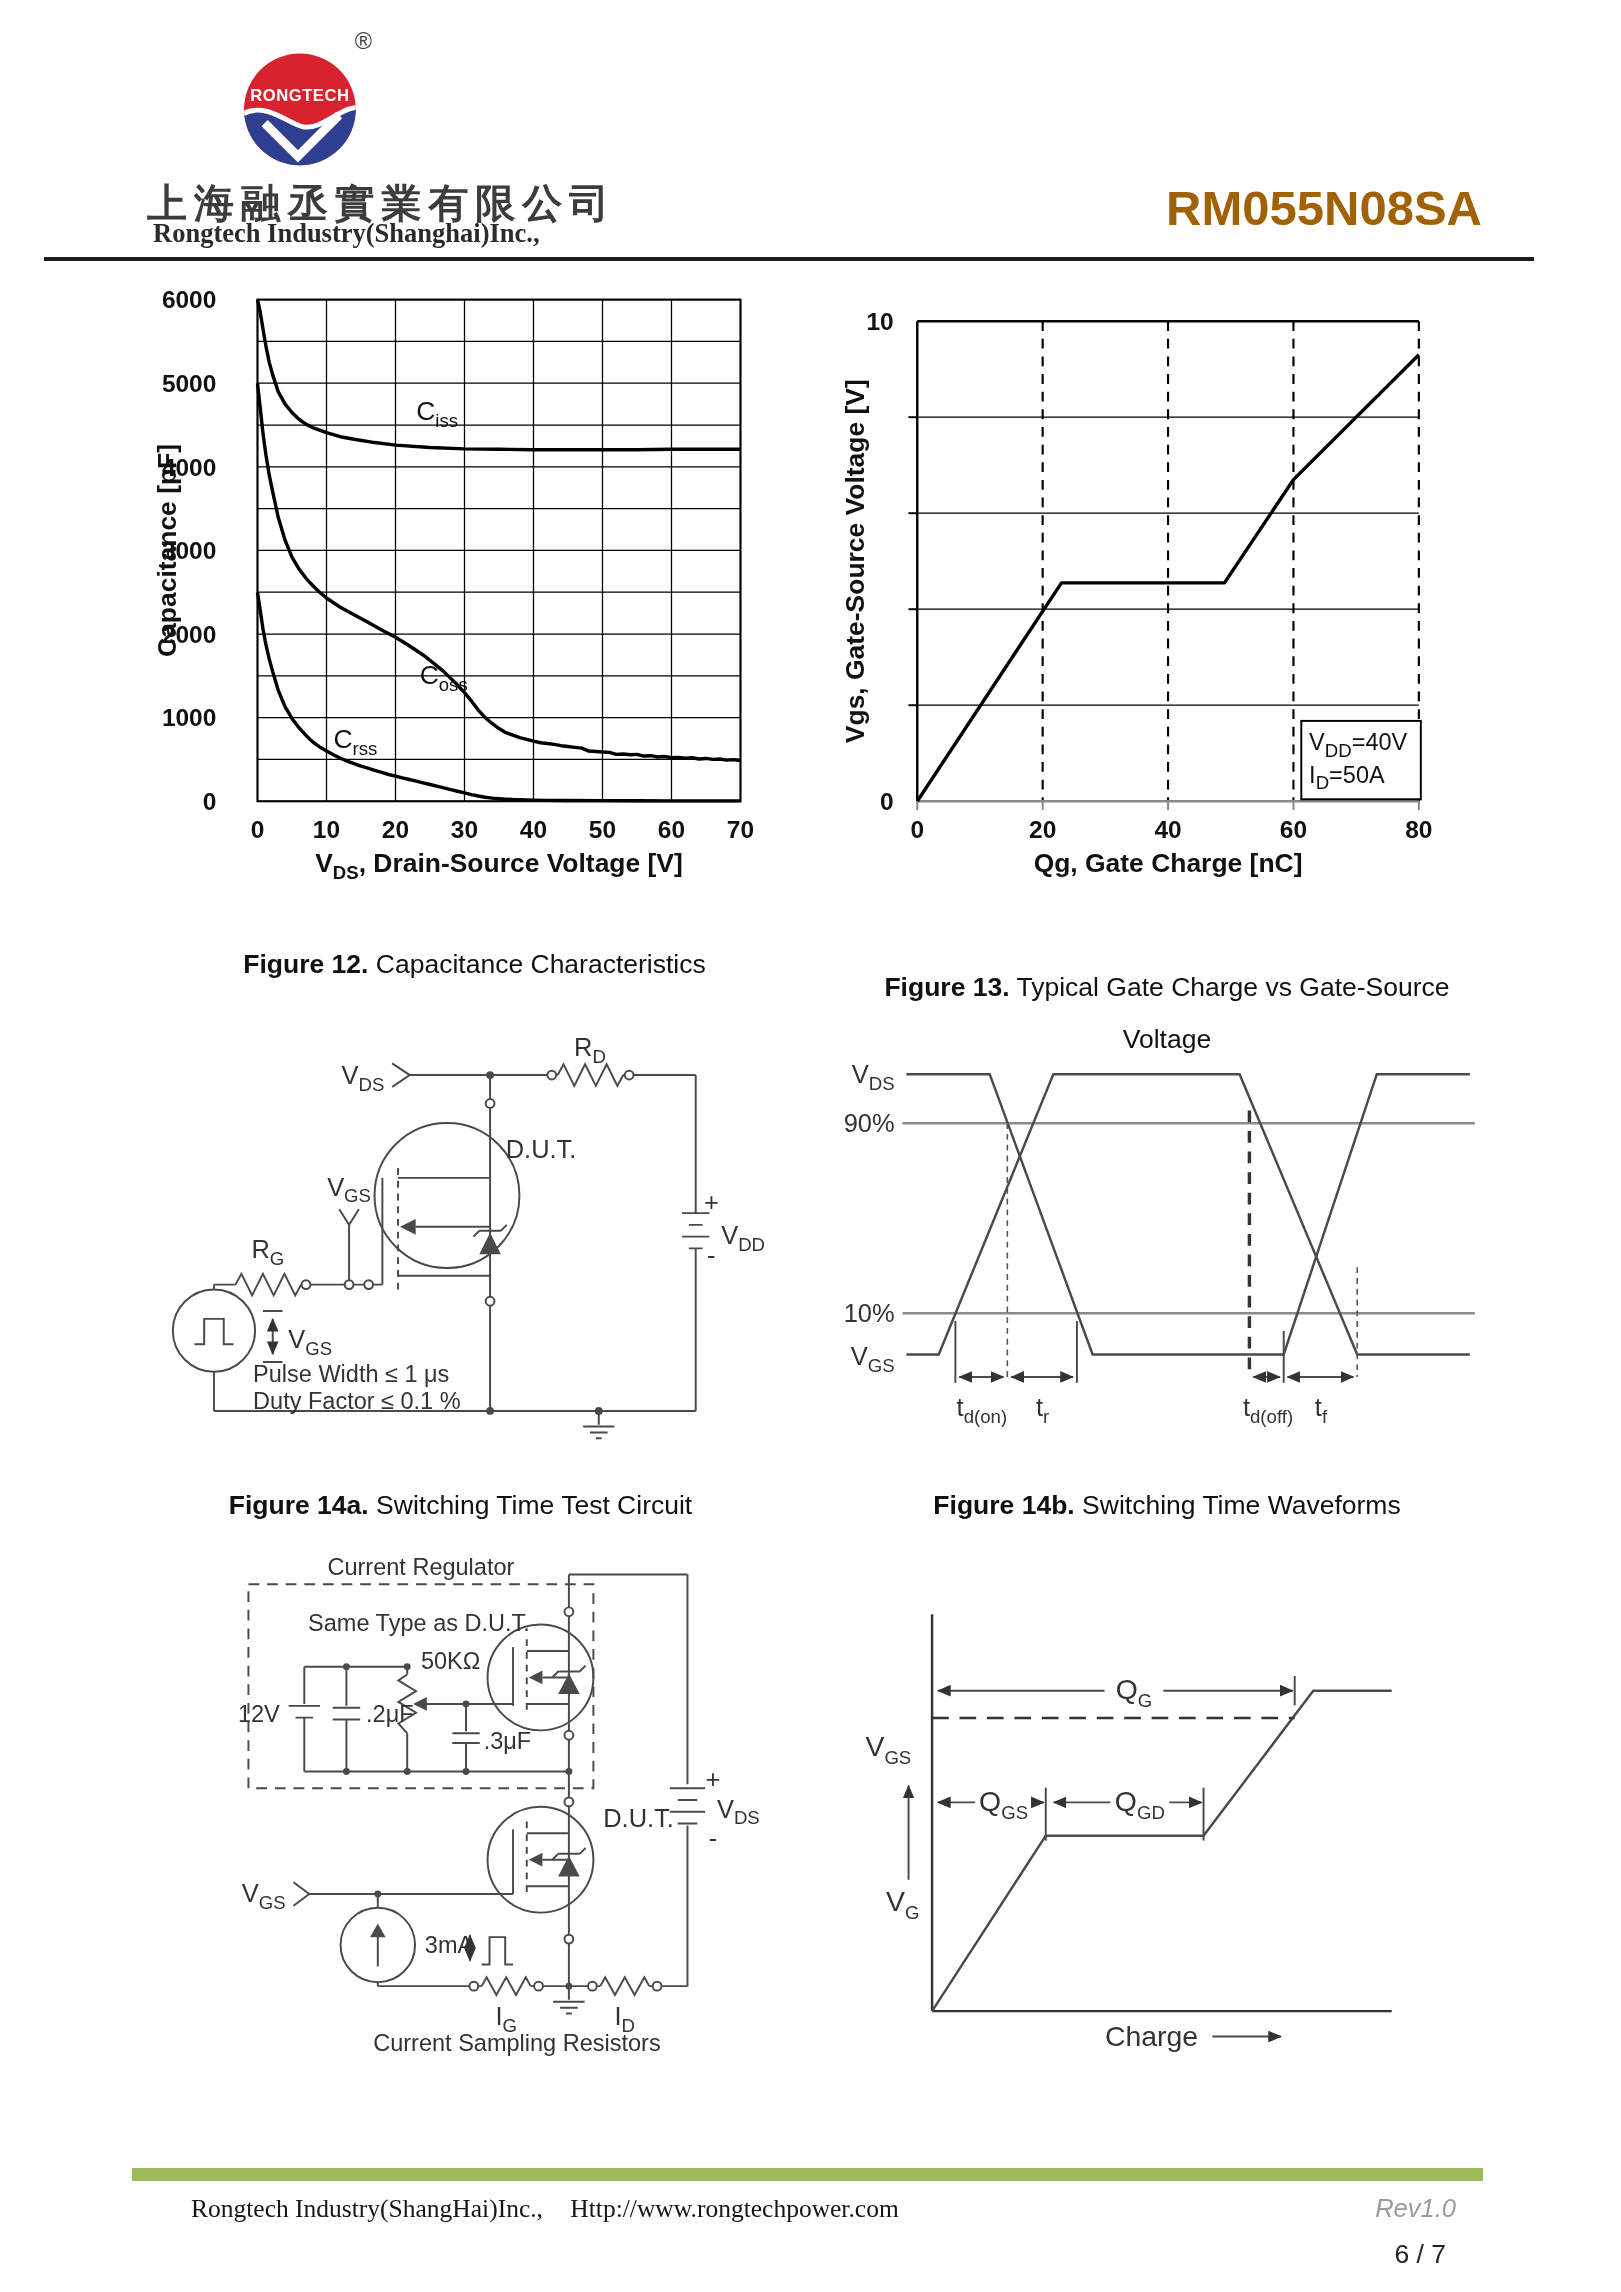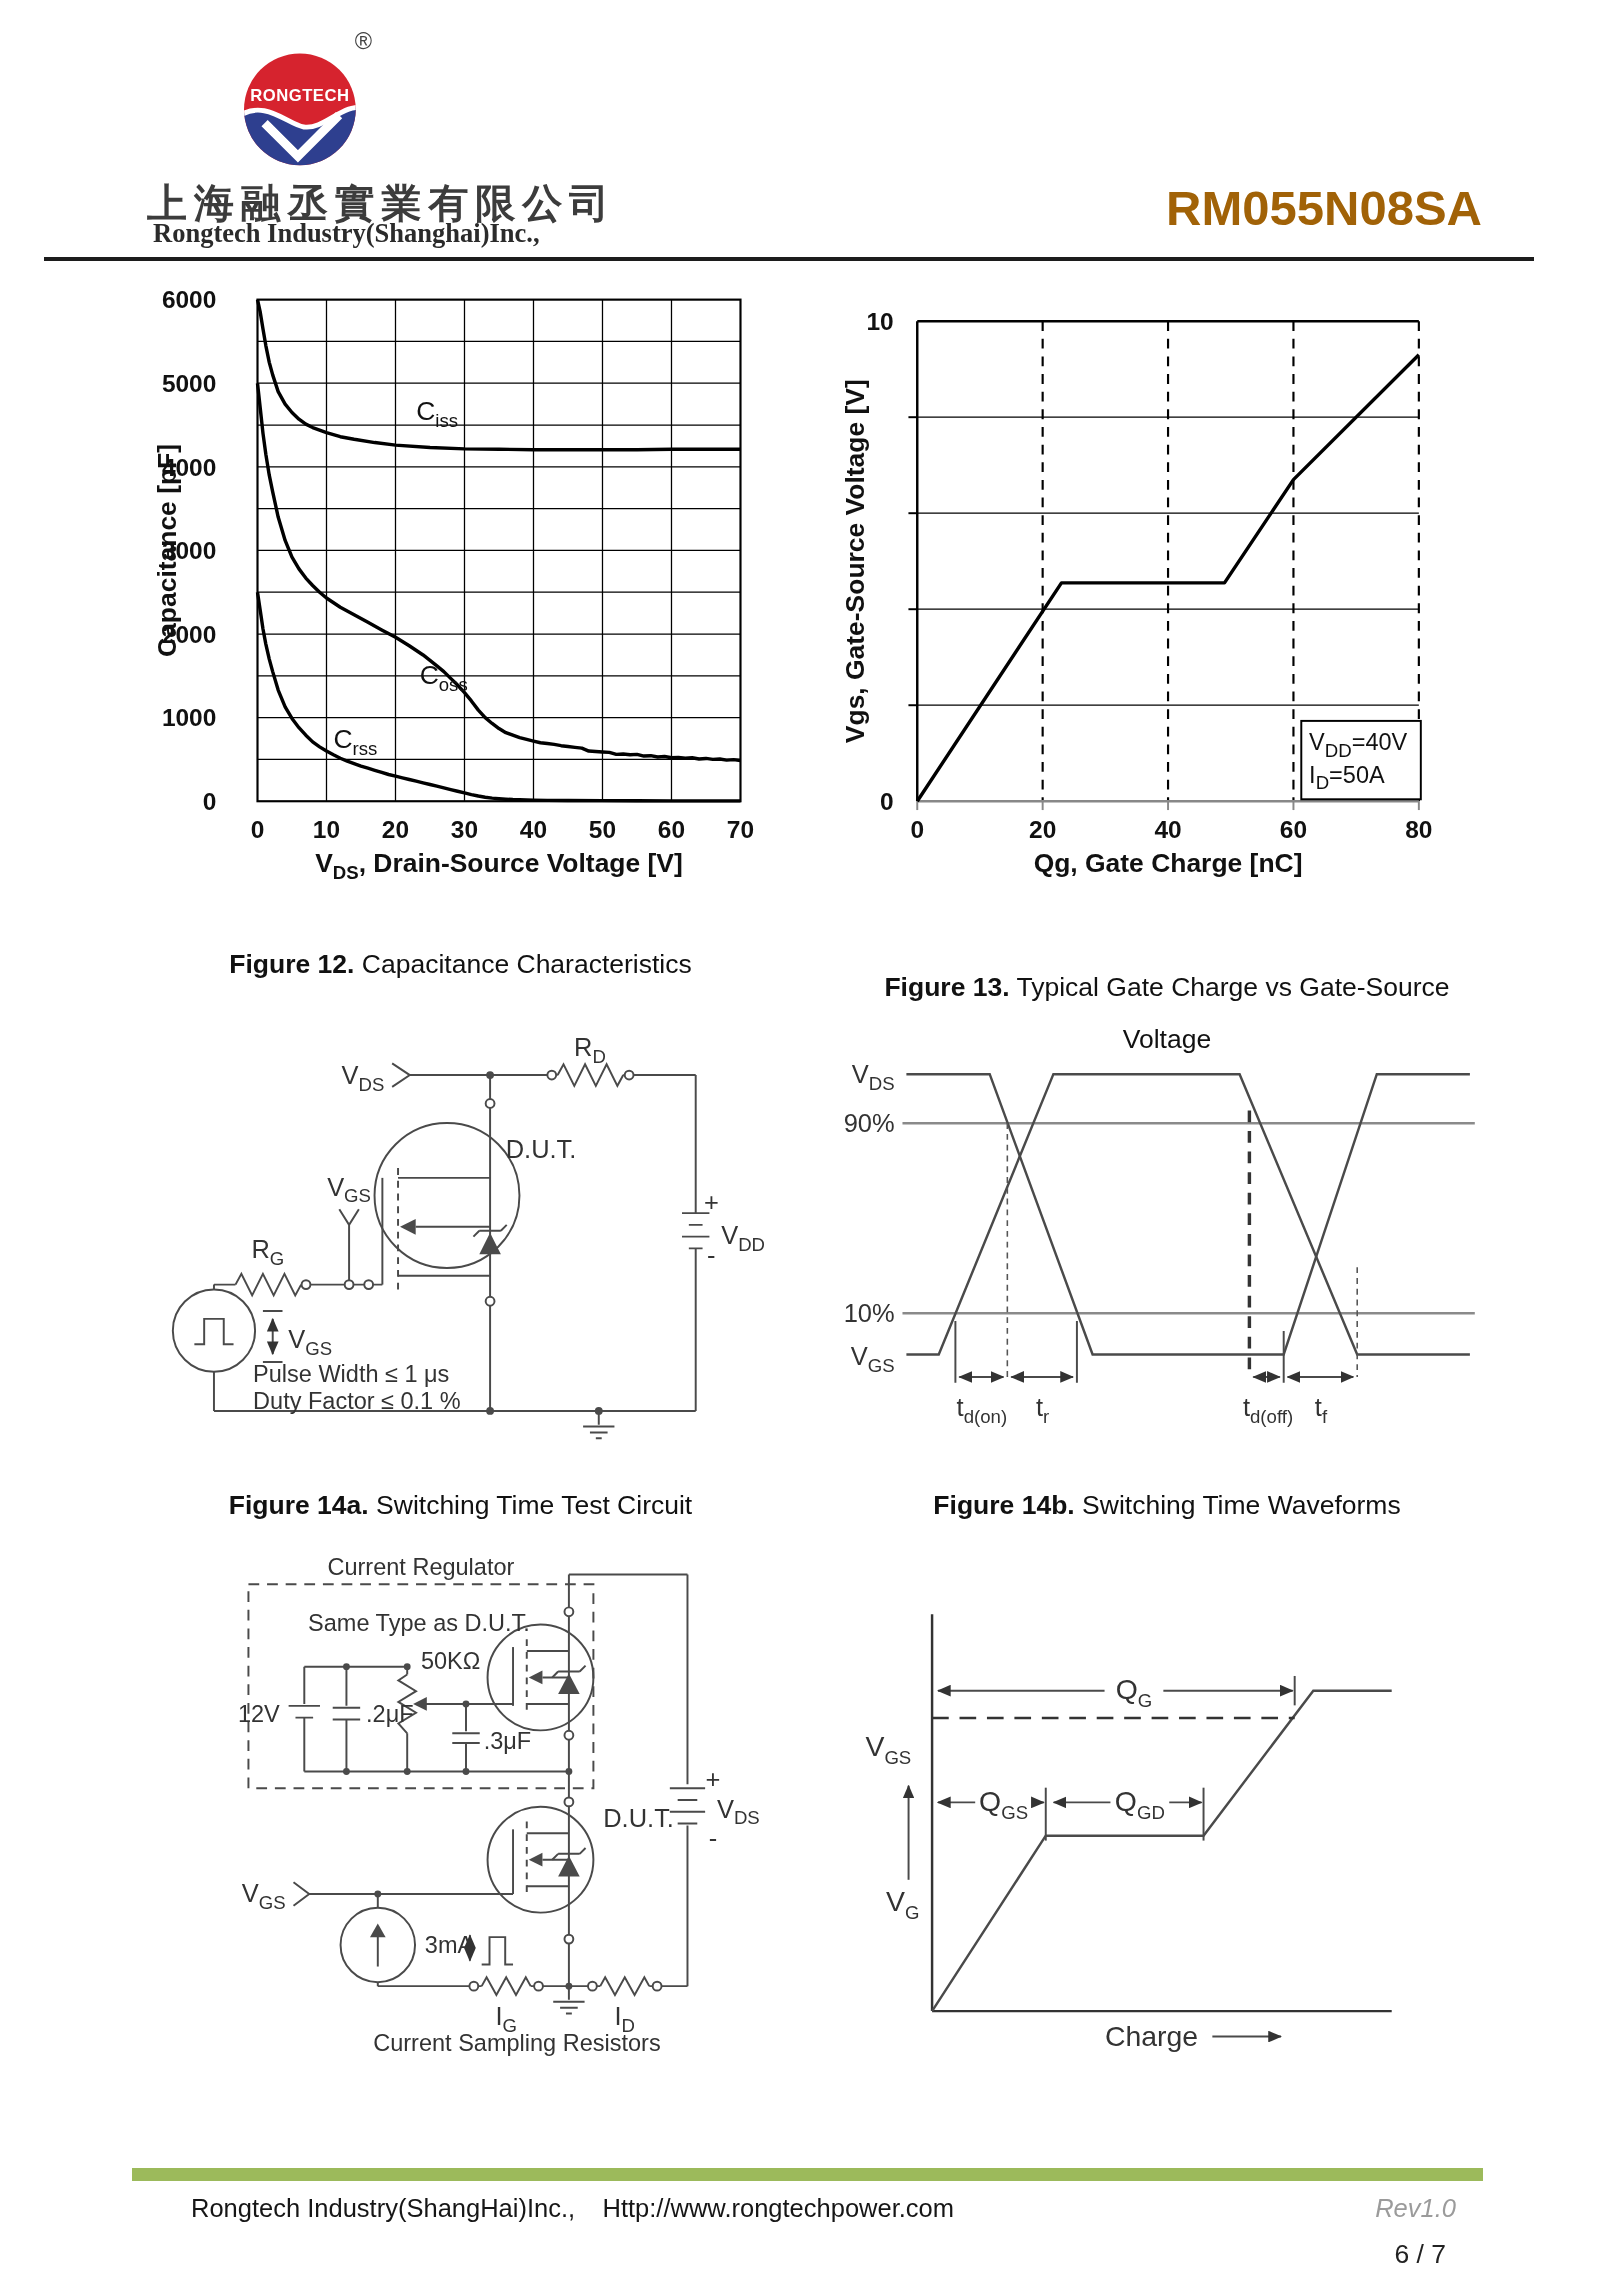--- a/index.html
+++ b/index.html
@@ -8,21 +8,21 @@
   
   .company-cn{position:absolute;left:147px;top:176px;font-family:"Liberation Serif",serif;font-size:40px;font-weight:600;letter-spacing:6.9px;color:#3c3c3c;}
   .company-en{position:absolute;left:153px;top:218px;font-family:"Liberation Serif",serif;font-size:26.5px;font-weight:700;color:#2b2b2b;}
   .part-number{position:absolute;right:139px;top:180px;font-size:49px;font-weight:700;color:#a16207;}
   .header-rule{position:absolute;left:44px;top:257px;width:1490px;height:3.9px;background:#1c1c1c;}
   
   .caption{position:absolute;font-size:26.5px;color:#111;text-align:center;line-height:1.95;}
   .caption b{font-weight:700;}
   
   .green-bar{position:absolute;left:132px;top:2168px;width:1351px;height:12.7px;background:#9cba5b;}
-  .footer-line{position:absolute;left:191px;top:2194px;font-size:25.5px;color:#161616;}
+  .footer-line{position:absolute;left:191px;top:2194px;font-size:25.5px;color:#161616;font-family:Liberation Serif, serif;}
   .footer-line .url{margin-left:27.4px;}
   .footer-rev{position:absolute;right:165px;top:2194px;font-size:25.5px;font-style:italic;color:#9b9b9b;}
   .footer-page{position:absolute;right:175px;top:2239px;font-size:26.5px;color:#222;}
   
   svg{overflow:visible;}
   svg text{font-family:"Liberation Sans",sans-serif;}
   .tick{font-size:25px;font-weight:700;fill:#111;}
   .axis{font-size:27px;font-weight:700;fill:#111;}
   .clabel{font-size:27px;fill:#111;}
   .ann{font-size:24px;fill:#111;}
@@ -134,21 +134,21 @@
       <text x="62" y="539" text-anchor="end" class="tick">0</text>
       <text x="62" y="49" text-anchor="end" class="tick">10</text>
       <text x="342" y="602" text-anchor="middle" class="axis"><tspan>Qg, Gate Charge [nC]</tspan></text>
       <text x="0" y="0" text-anchor="middle" class="axis" transform="translate(32,285) rotate(-90)"><tspan>Vgs, Gate-Source Voltage [V]</tspan></text>
       <polyline points="86.0,530.0 233.2,307.1 399.6,307.1 470.0,201.7 598.0,74.3" fill="none" stroke="#000" stroke-width="3.5" stroke-linejoin="round"></polyline>
       <rect x="478" y="448" width="122" height="80" fill="#fff" stroke="#000" stroke-width="2"></rect>
       <text x="486" y="478" text-anchor="start" class="ann"><tspan>V</tspan><tspan dy="7" class="subt">DD</tspan><tspan dy="-7">=40V</tspan></text>
       <text x="486" y="511" text-anchor="start" class="ann"><tspan>I</tspan><tspan dy="7" class="subt">D</tspan><tspan dy="-7">=50A</tspan></text>
     </svg>
 
-  <div class="caption" style="left:147px;top:939px;width:627px"><b>Figure 12.</b><span> Capacitance Characteristics</span></div>
+  <div class="caption" style="left:161px;top:939px;width:627px"><b>Figure 12.</b><span> Capacitance Characteristics</span></div>
   <div class="caption" style="left:863px;top:962px;width:608px"><b>Figure 13.</b><span> Typical Gate Charge vs Gate-Source Voltage</span></div>
 
   <svg class="abs" style="left:157px;top:1031px" width="627" height="423" viewBox="0 0 640 432">
     <defs>
       <marker id="ah" markerUnits="userSpaceOnUse" markerWidth="14" markerHeight="12" refX="13" refY="6" orient="auto-start-reverse">
         <path d="M0,0 L14,6 L0,12 Z" fill="#333"></path>
       </marker>
     </defs>
     <path class="w" d="M258,45 H409 M476,45 H550 M550,45 V186 M550,222 V388 M58,388 H550 M340,45 V388 M58,264 V259 M58,259 H80 M147,259 H230 M58,348 V388"></path>
     <path class="w" d="M409,45 l6,-11 l11,22 l11,-22 l11,22 l11,-22 l11,22 l6,-11"></path>

